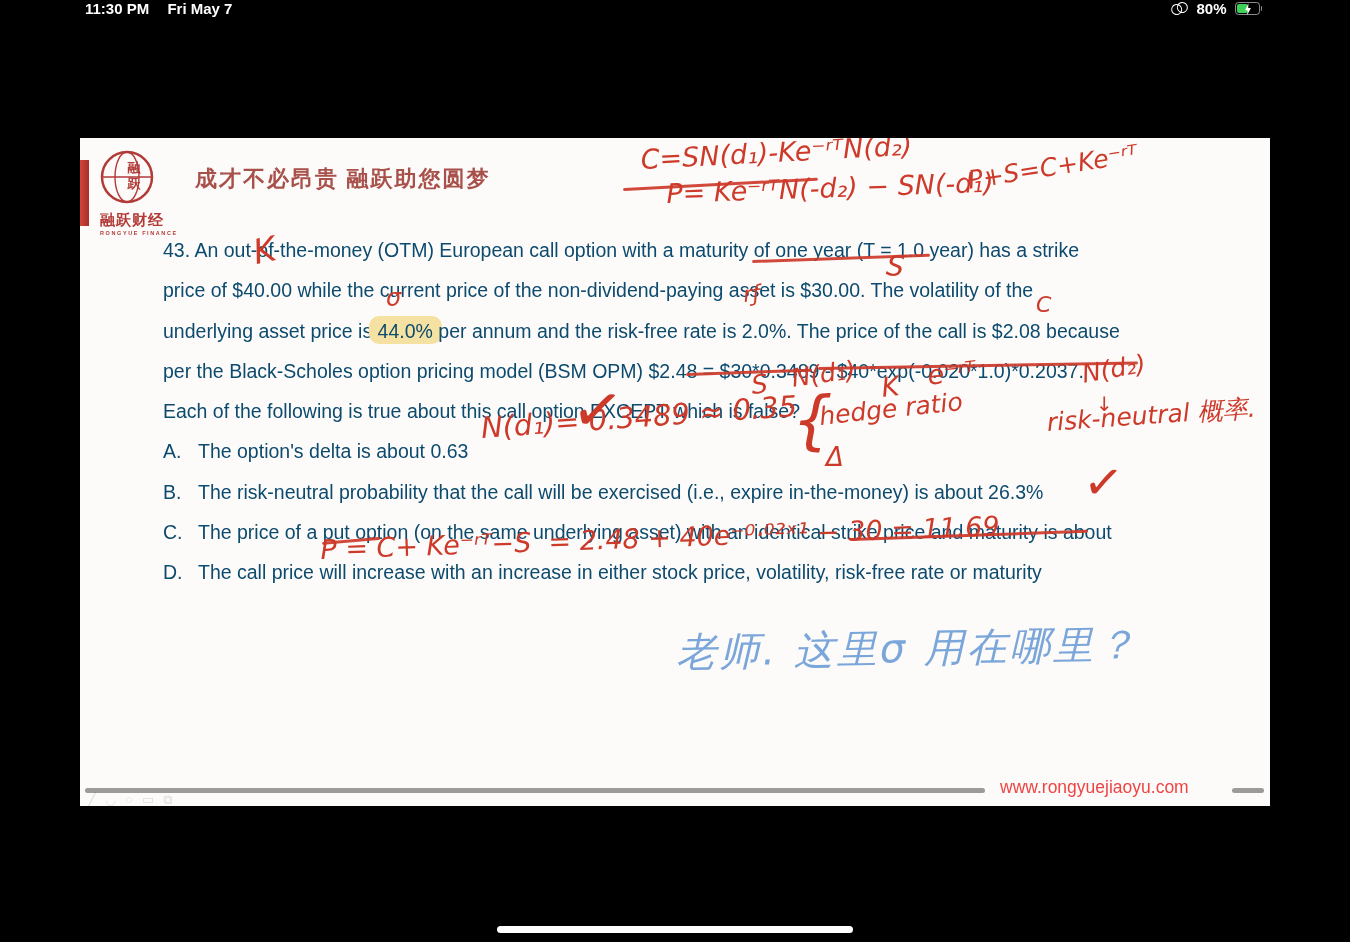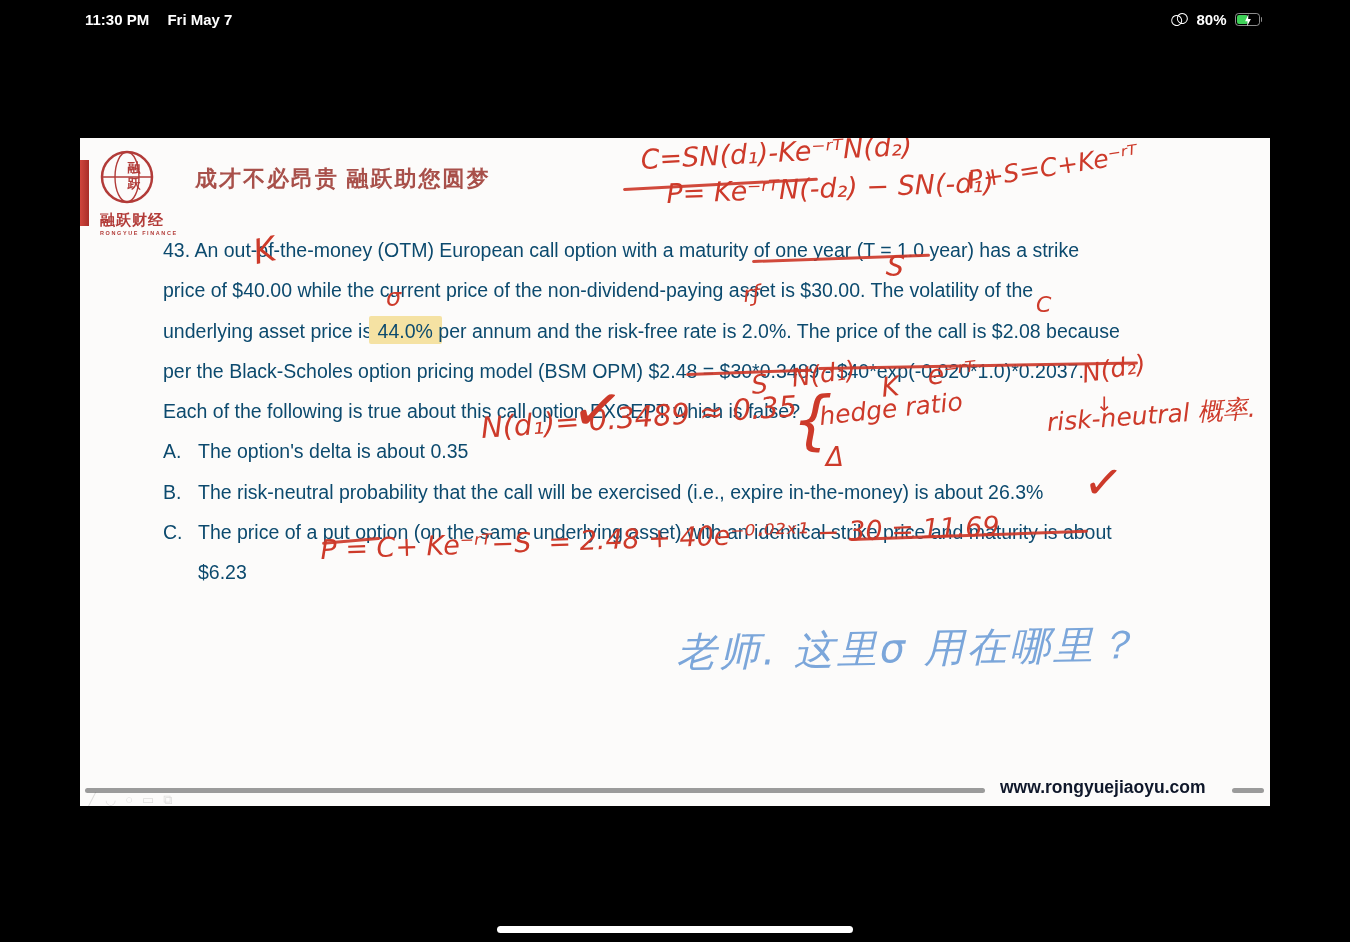--- a/index.html
+++ b/index.html
@@ -4,21 +4,21 @@
 <style>
   * { margin:0; padding:0; box-sizing:border-box; }
   html,body { background:#000; }
   .screen {
     position:relative; width:1350px; height:942px; background:#000;
     overflow:hidden; font-family:"Liberation Sans","DejaVu Sans",sans-serif;
   }
   
   .status-bar {
     position:absolute; left:0; top:0; width:100%; height:28px;
-    display:flex; justify-content:space-between; align-items:flex-end;
+    display:flex; justify-content:space-between; align-items:flex-start;
     padding:0 88px 0 85px; color:#fff; font-size:15px; font-weight:600;
   }
   .sb-left span { margin-right:14px; }
   .sb-right { display:flex; align-items:center; gap:8px; }
   .rings { display:inline-flex; transform:rotate(-20deg); }
   .rings i { display:block; width:11px; height:11px; border:1.6px solid #fff; border-radius:50%; }
   .rings i:last-child { margin-left:-5px; }
   .battery-wrap { display:flex; align-items:center; }
   .battery { position:relative; width:25px; height:12.5px; border:1px solid rgba(255,255,255,.55); border-radius:3.5px; }
   .battery-level { position:absolute; left:1px; top:1px; bottom:1px; width:48%; background:#3ed158; border-radius:2px; }
@@ -34,36 +34,36 @@
              background:linear-gradient(90deg,#d0453c,#a92e28); }
   .logo { position:absolute; left:20px; top:12px; width:140px; }
   .brand-cn { color:#b23b38; font-weight:700; font-size:15px; letter-spacing:1px; margin-top:1px; }
   .brand-en { color:#b23b38; font-size:5.5px; letter-spacing:1.6px; font-weight:700; }
   .slogan { position:absolute; left:115px; top:26px; font-size:22px; font-weight:600;
             color:#a8504a; letter-spacing:2px; font-family:"Liberation Serif","DejaVu Serif",serif; }
   
   .question { position:absolute; left:83px; top:92px; width:1015px;
               font-size:19.5px; color:#0c4a6e; line-height:40.3px; }
   .qline { white-space:nowrap; }
-  .hl { background:#f5e2a3; border-radius:2px; padding:4px 9px 2px; margin:-4px -9px -2px; }
+  .hl { background:#f5e2a3; border-radius:10px; padding:4px 9px 2px; margin:-4px -9px -2px; }
   .opt { white-space:nowrap; }
   .opt-label { display:inline-block; width:35px; }
   
   .ann-layer { position:absolute; inset:0; pointer-events:none; }
   .ann-text { position:absolute; font-family:"DejaVu Sans",sans-serif; font-style:italic;
               font-weight:500; color:#cd3a2a; white-space:pre; transform-origin:left top; line-height:1; }
   .ann-text.blue { color:#7ba6da; font-weight:400; }
   .ann-line { position:absolute; height:3px; background:#cd3a2a; border-radius:2px;
               transform-origin:left top; opacity:.92; }
   
   .progress-bar { position:absolute; left:5px; top:650px; width:900px; height:5px;
                   background:#9b9b9b; border-radius:3px; }
   .progress-bar-end { position:absolute; left:1152px; top:650px; width:32px; height:5px;
                       background:#9b9b9b; border-radius:3px; }
-  .website { position:absolute; left:920px; top:639px; font-size:17.5px; color:#0f172a; font-weight:700; }
+  .website { position:absolute; left:920px; top:639px; font-size:17.5px; color:#ef4444; font-weight:400; }
   .faint-tools { position:absolute; left:8px; top:654px; display:flex; gap:9px;
                  color:#555; opacity:.18; font-size:13px; }
   
   .home-indicator { position:absolute; left:497px; top:926px; width:356px; height:7px;
                     background:#fff; border-radius:4px; }
 </style>
 </head>
 <body>
 
 <div class="screen">
@@ -105,24 +105,24 @@
     </div>
 
     <div class="slogan">成才不必昂贵 融跃助您圆梦</div>
 
     <div class="question">
       <div class="qline">43. An out-of-the-money (OTM) European call option with a maturity of one year (T = 1.0 year) has a strike</div>
       <div class="qline">price of $40.00 while the current price of the non-dividend-paying asset is $30.00. The volatility of the</div>
       <div class="qline"><span>underlying asset price is </span><span class="hl">44.0%</span><span> per annum and the risk-free rate is 2.0%. The price of the call is $2.08 because</span></div>
       <div class="qline">per the Black-Scholes option pricing model (BSM OPM) $2.48 = $30*0.3489 - $40*exp(-0.020*1.0)*0.2037.</div>
       <div class="qline">Each of the following is true about this call option EXCEPT which is false?</div>
-      <div class="opt"><span class="opt-label">A.</span><span>The option's delta is about 0.35</span></div>
+      <div class="opt"><span class="opt-label">A.</span><span>The option's delta is about 0.63</span></div>
       <div class="opt"><span class="opt-label">B.</span><span>The risk-neutral probability that the call will be exercised (i.e., expire in-the-money) is about 26.3%</span></div>
       <div class="opt"><span class="opt-label">C.</span><span>The price of a put option (on the same underlying asset) with an identical strike price and maturity is about</span></div>
-      <div class="opt"><span class="opt-label"></span><span>$6.23</span></div>
+      <div class="opt"><span class="opt-label">D.</span><span>The call price will increase with an increase in either stock price, volatility, risk-free rate or maturity</span></div>
     </div>
 
     <div class="ann-layer" id="ann-layer">
         <span class="ann-text" style="left: 560px; top: 8px; font-size: 27px; transform: rotate(-3deg);">C=SN(d₁)-Ke⁻ʳᵀN(d₂)</span>
         <div class="ann-line" style="left: 543px; top: 50px; width: 195px; transform: rotate(-3deg);"></div>
         <span class="ann-text" style="left: 586px; top: 42px; font-size: 27px; transform: rotate(-2deg);">P= Ke⁻ʳᵀN(-d₂) − SN(-d₁)</span>
         <span class="ann-text" style="left: 886px; top: 30px; font-size: 25px; transform: rotate(-9deg);">P+S=C+Ke⁻ʳᵀ</span>
         <span class="ann-text" style="left: 170px; top: 98px; font-size: 34px; transform: rotate(-12deg);">K</span>
         <div class="ann-line" style="left: 672px; top: 122px; width: 178px; transform: rotate(-2deg);"></div>
         <span class="ann-text" style="left: 808px; top: 114px; font-size: 28px; transform: rotate(6deg);">S</span>

